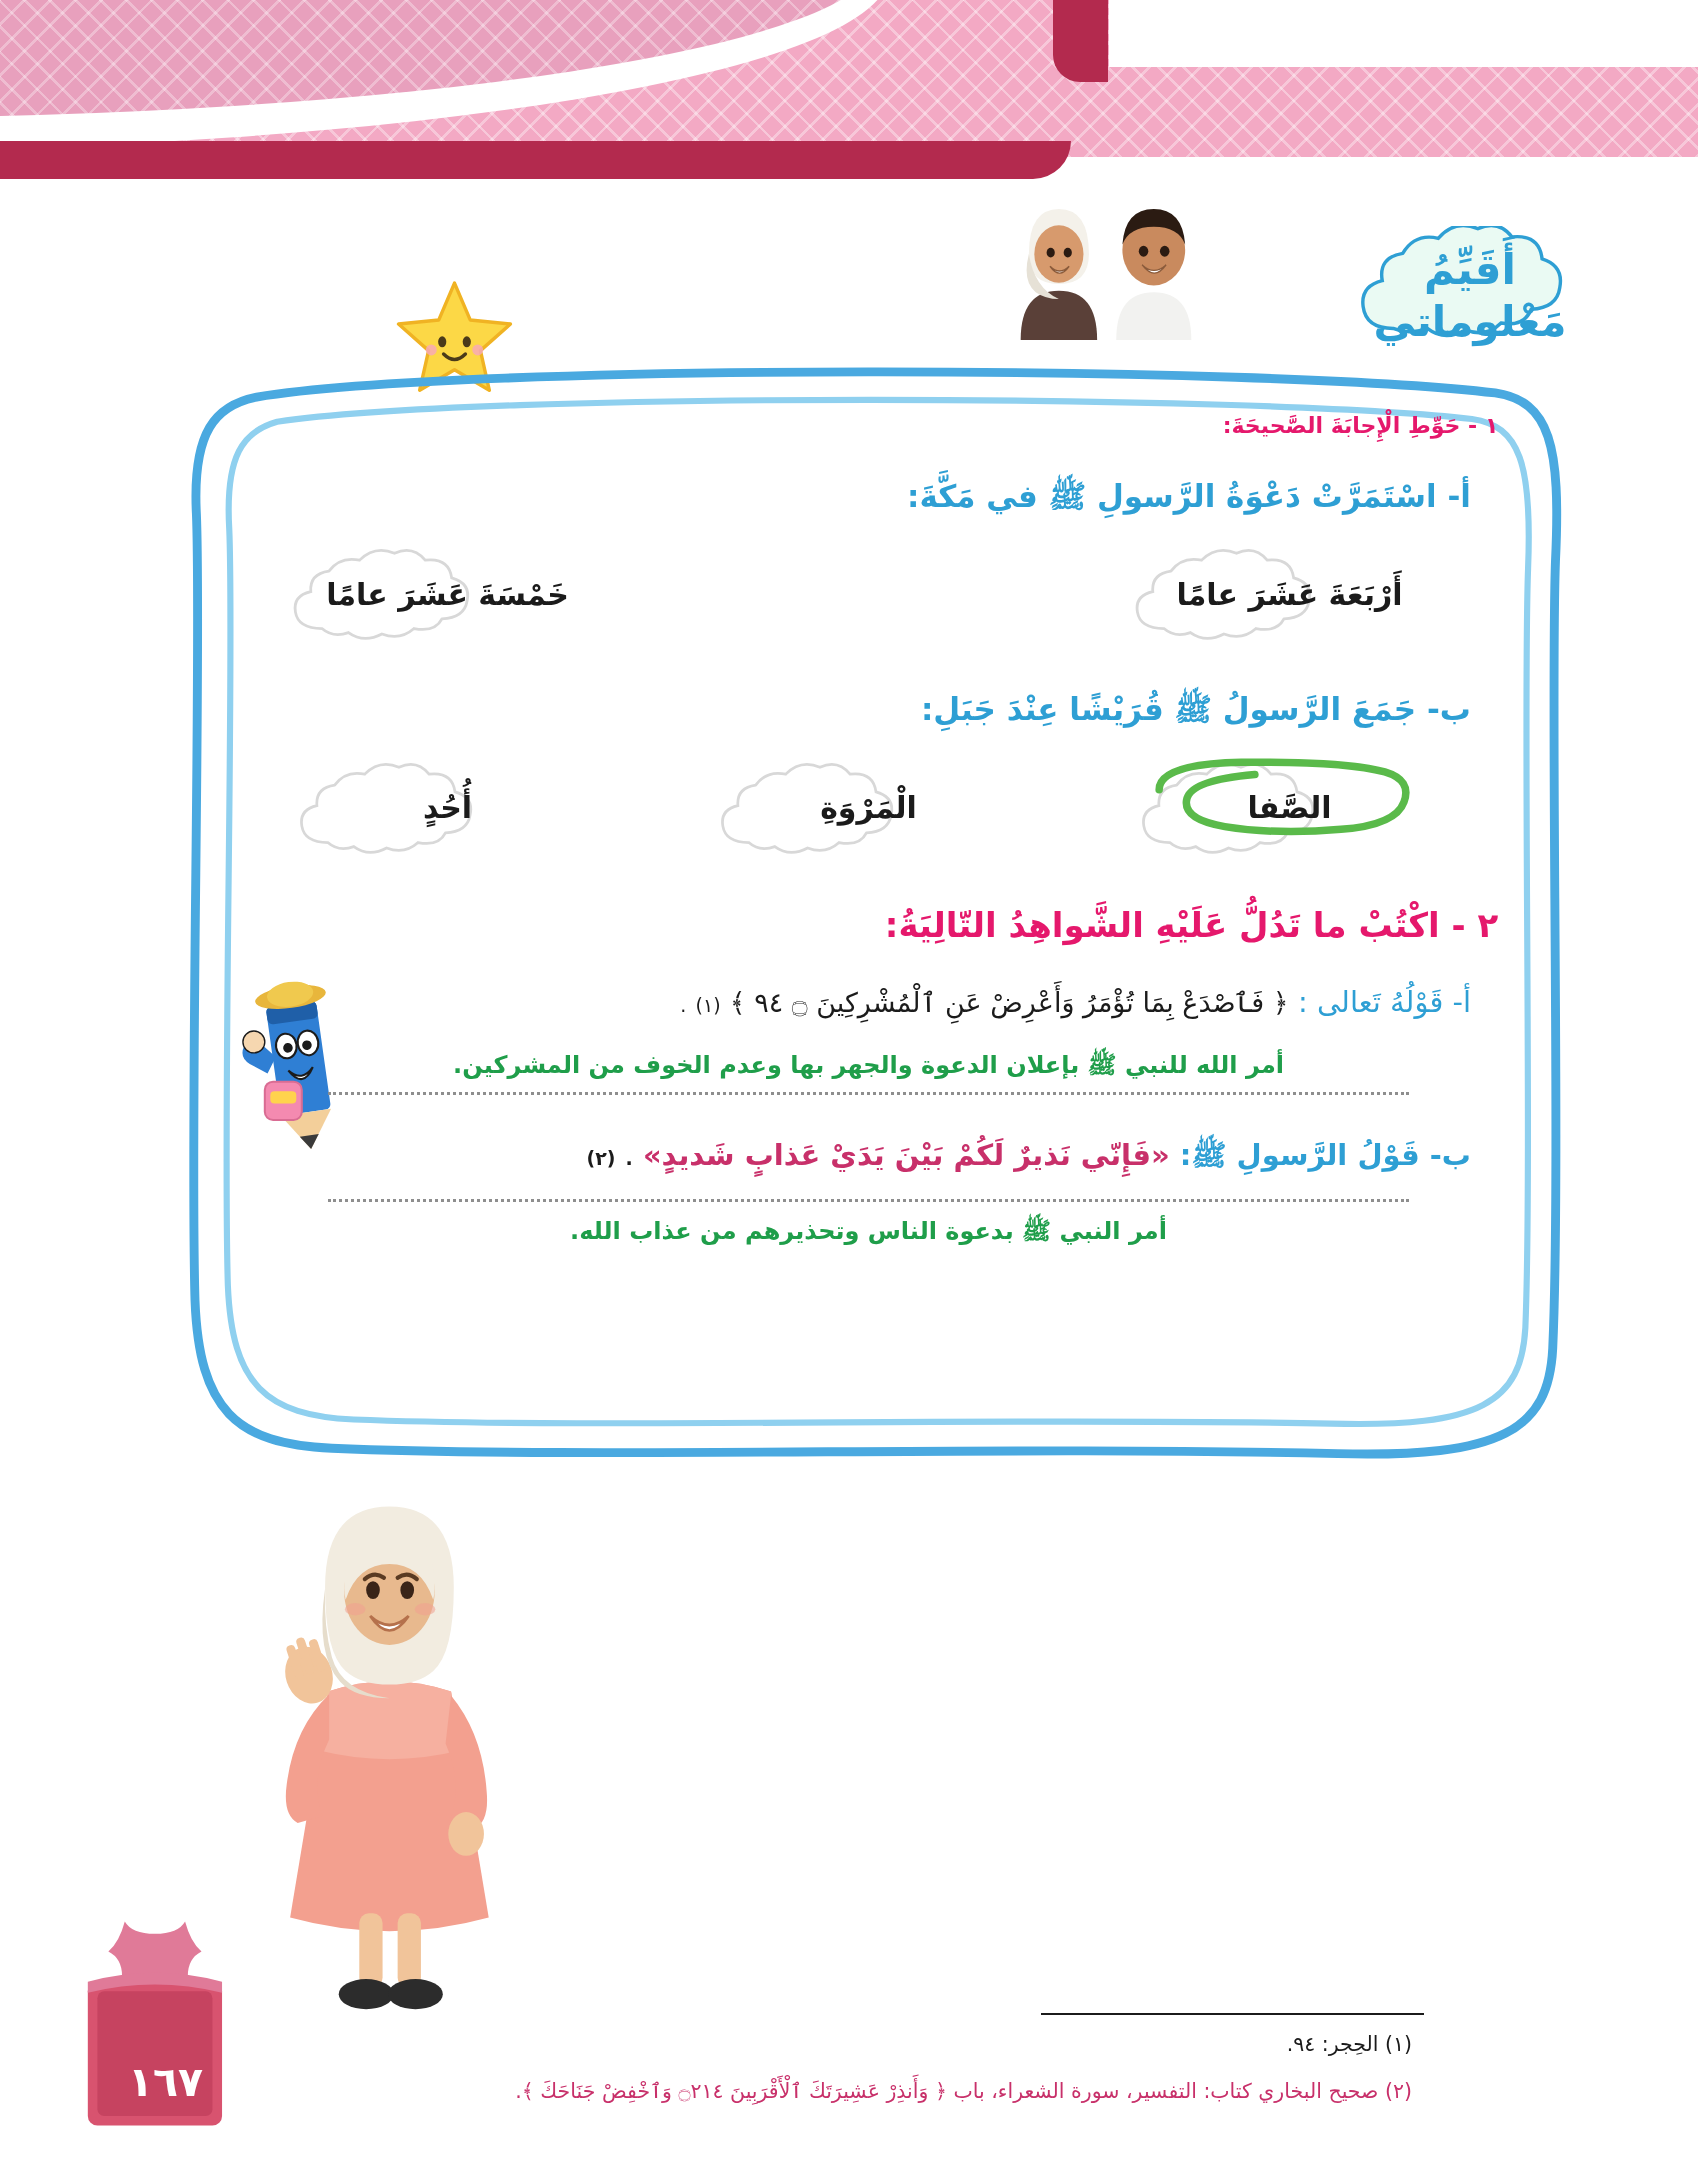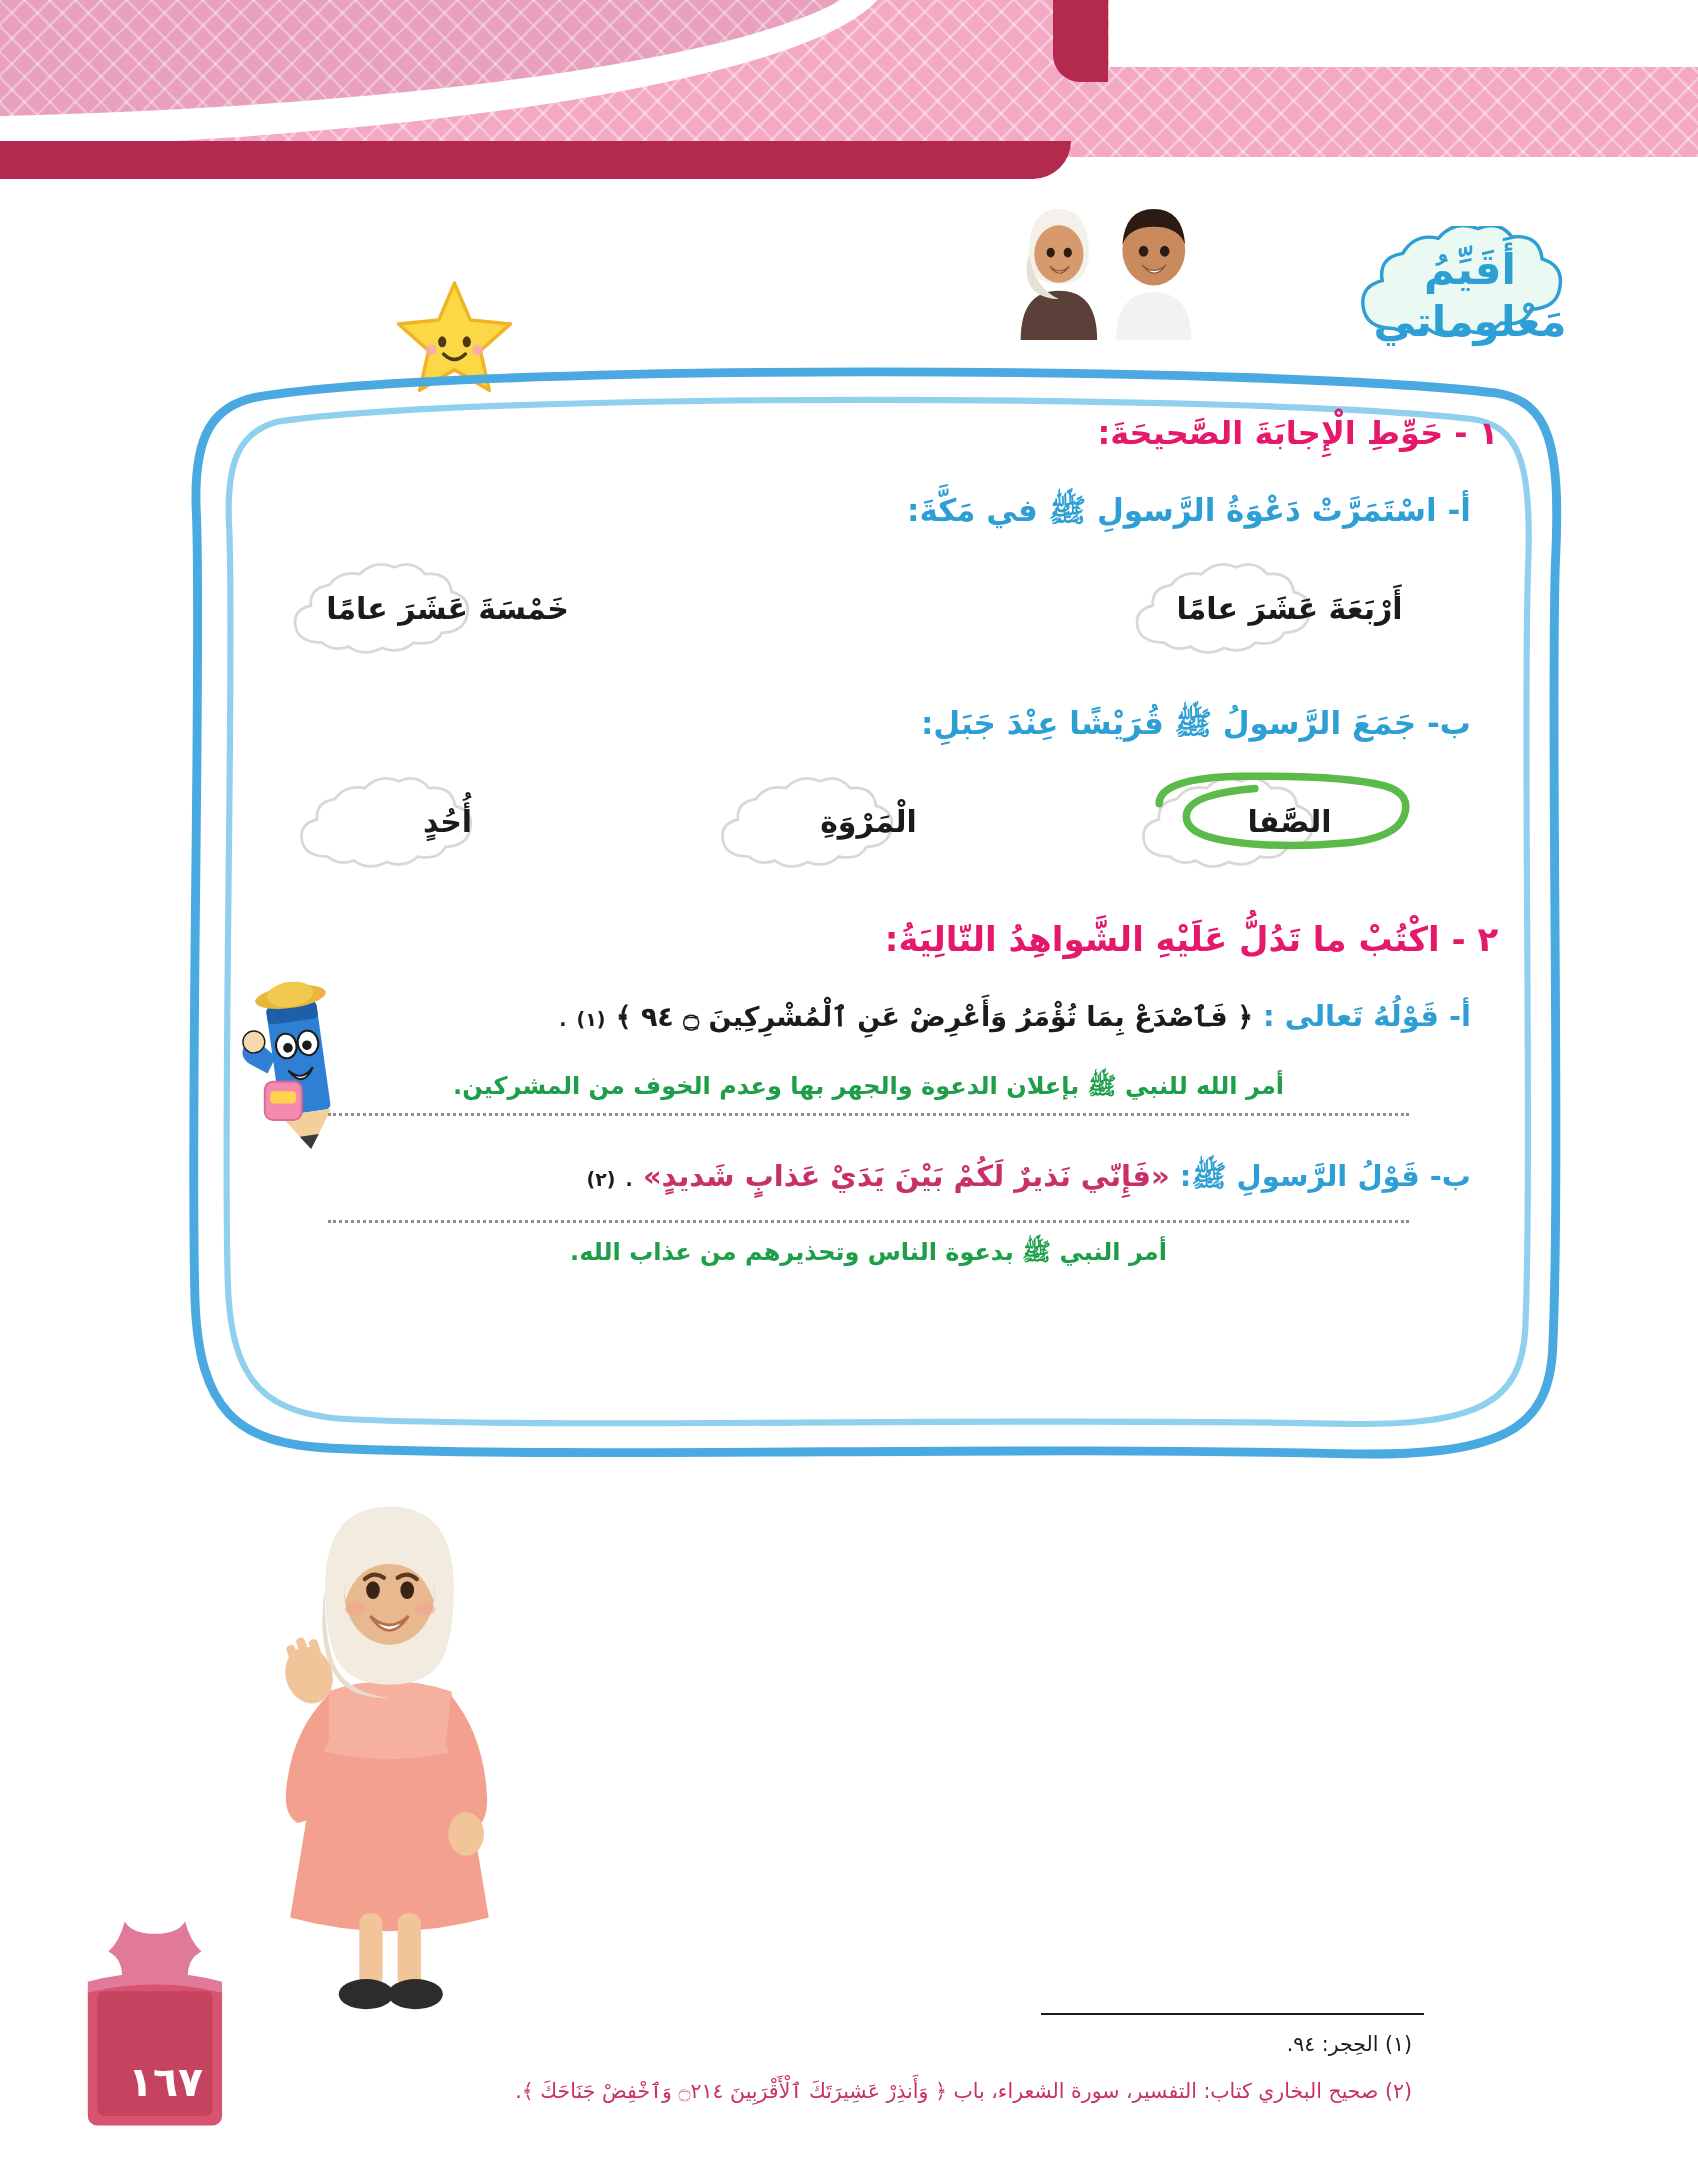--- a/index.html
+++ b/index.html
@@ -143,21 +143,21 @@
   .content {
     position: absolute;
     left: 226px;
     top: 411px;
     width: 1287px;
     text-align: right;
     direction: rtl;
   }
   .q-head {
     color: #e5186c;
-    font-size: 32px;
+    font-size: 22px;
     font-weight: bold;
     margin: 0 13.7px 33px 0;
     line-height: 1.4;
   }
   .q-sub {
     color: #2e9fd4;
     font-size: 31px;
     font-weight: bold;
     margin: 0 41px 23px 8px;
     line-height: 1.4;
@@ -191,22 +191,22 @@
   .shawahid-head {
     color: #e5186c;
     font-size: 34px;
     font-weight: bold;
     margin: 11px 13.7px 30px 0;
     line-height: 1.4;
   }
   .verse-line {
     color: #2e9fd4;
     font-size: 29px;
-    font-weight: bold;
-    margin: 0 41px 28px 0;
+    font-weight: normal;
+    margin: 0 41px 21px 0;
     line-height: 1.6;
   }
   .ayah {
     color: #1b1b1b;
     font-family: "DejaVu Sans", "Liberation Serif", serif;
     font-size: 27px;
   }
   .fn-ref { font-size: 19px; color:#1b1b1b; }
   .answer {
     color: #1f9e4a;

